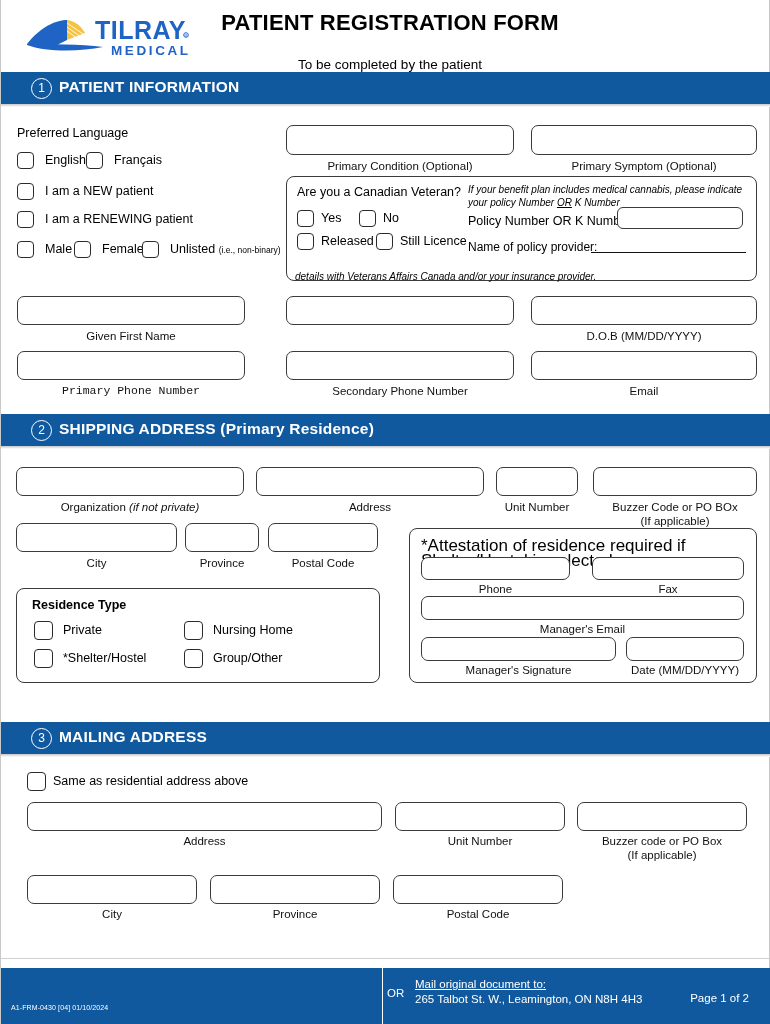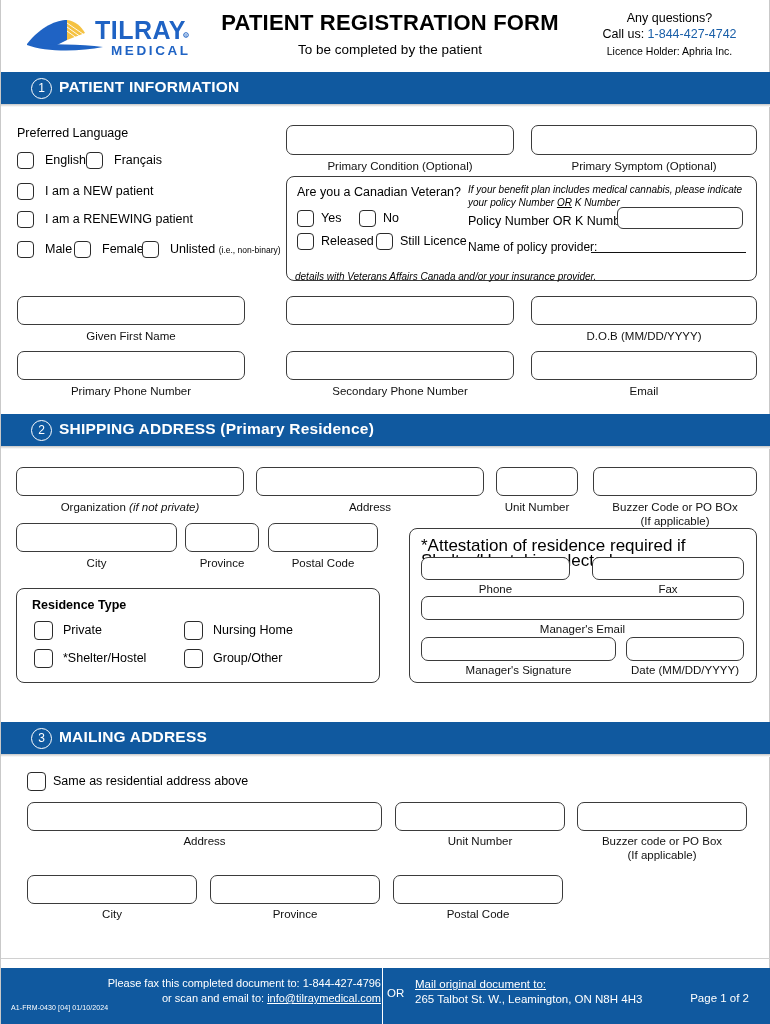--- a/index.html
+++ b/index.html
@@ -10,21 +10,21 @@
   }
   .page{position:absolute;left:0;top:0;width:770px;height:1024px;
         border-left:1px solid #c9c9c9;border-right:1px solid #c9c9c9;box-sizing:border-box;}
 
   
   .header{position:absolute;left:4px;top:0;width:770px;height:72px;}
   .logo{position:absolute;left:18px;top:14px;width:170px;height:46px;}
   .logo svg{display:block;}
   .title-block{position:absolute;left:190px;top:10px;width:390px;text-align:center;}
   .title-main{font-size:22px;font-weight:bold;letter-spacing:.2px;line-height:26px;}
-  .title-sub{font-size:13.5px;line-height:19px;margin-top:4px;}
+  .title-sub{font-size:13.5px;line-height:19px;margin-top:19px;}
   .contact{position:absolute;right:18px;top:10px;width:175px;text-align:center;line-height:16px;}
   .contact .q{font-size:12.5px;}
   .contact .call{font-size:12.5px;}
   .contact .call b{font-weight:normal;color:#1a5fa8;}
   .contact .lic{font-size:10.5px;margin-top:1px;}
 
   
   .secbar{position:absolute;left:0;width:770px;height:32px;background:#10599f;color:#fff;}
   .secbar .num{position:absolute;left:30px;top:6px;width:19px;height:19px;border:1.4px solid #fff;
                border-radius:50%;font-size:12px;line-height:18px;text-align:center;font-weight:normal;}
@@ -86,25 +86,20 @@
         <text x="163" y="23" font-family="Liberation Sans, sans-serif" font-size="4" fill="#1f63c4" text-anchor="middle">R</text>
         <text x="88" y="41" font-family="Liberation Sans, sans-serif" font-size="13.5" font-weight="bold" fill="#1f63c4" letter-spacing="2.6">MEDICAL</text>
       </svg>
     </div>
 
     <div class="title-block">
       <div class="title-main">PATIENT REGISTRATION FORM</div>
       <div class="title-sub">To be completed by the patient</div>
     </div>
 
-    <div class="contact">
-      <div class="q">Any questions?</div>
-      <div class="call"><span>Call us: </span><b>1-844-427-4742</b></div>
-      <div class="lic">Licence Holder: Aphria Inc.</div>
-    </div>
   </div>
 
   <div class="secbar" style="top:72px;">
     <div class="num">1</div>
     <div class="txt">PATIENT INFORMATION</div>
     <div class="shadow"></div>
   </div>
 
   <div class="plain" style="left:16px;top:126px;">Preferred Language</div>
 
@@ -159,21 +154,21 @@
 
   <div class="fbox" style="left:16px;top:296px;width:228px;height:29px;"></div>
   <div class="flabel" style="left:16px;top:329px;width:228px;">Given First Name</div>
 
   <div class="fbox" style="left:285px;top:296px;width:228px;height:29px;"></div>
 
   <div class="fbox" style="left:530px;top:296px;width:226px;height:29px;"></div>
   <div class="flabel" style="left:530px;top:329px;width:226px;">D.O.B (MM/DD/YYYY)</div>
 
   <div class="fbox" style="left:16px;top:351px;width:228px;height:29px;"></div>
-  <div class="flabel" style="left:16px;top:384px;width:228px;">Primary Phone Number</div>
+  <div class="flabel" style="left:16px;top:384px;width:228px;font-family:Liberation Mono, monospace;">Primary Phone Number</div>
 
   <div class="fbox" style="left:285px;top:351px;width:228px;height:29px;"></div>
   <div class="flabel" style="left:285px;top:384px;width:228px;">Secondary Phone Number</div>
 
   <div class="fbox" style="left:530px;top:351px;width:226px;height:29px;"></div>
   <div class="flabel" style="left:530px;top:384px;width:226px;">Email</div>
 
   <div class="secbar" style="top:414px;">
     <div class="num">2</div>
     <div class="txt">SHIPPING ADDRESS (Primary Residence)</div>
@@ -254,24 +249,20 @@
   <div class="flabel" style="left:26px;top:907px;width:170px;">City</div>
 
   <div class="fbox" style="left:209px;top:875px;width:170px;height:29px;"></div>
   <div class="flabel" style="left:209px;top:907px;width:170px;">Province</div>
 
   <div class="fbox" style="left:392px;top:875px;width:170px;height:29px;"></div>
   <div class="flabel" style="left:392px;top:907px;width:170px;">Postal Code</div>
 
   <div class="topline"></div>
   <div class="footer">
-    <div class="fax">
-      <div>Please fax this completed document to: 1-844-427-4796</div>
-      <div><span>or scan and email to: </span><a href="#">info@tilraymedical.com</a></div>
-    </div>
     <div class="divider"></div>
     <div class="or">OR</div>
     <div class="mail">
       <div class="u">Mail original document to:</div>
       <div>265 Talbot St. W., Leamington, ON N8H 4H3</div>
     </div>
     <div class="pg">Page 1 of 2</div>
     <div class="code">A1-FRM-0430 [04] 01/10/2024</div>
   </div>
 

